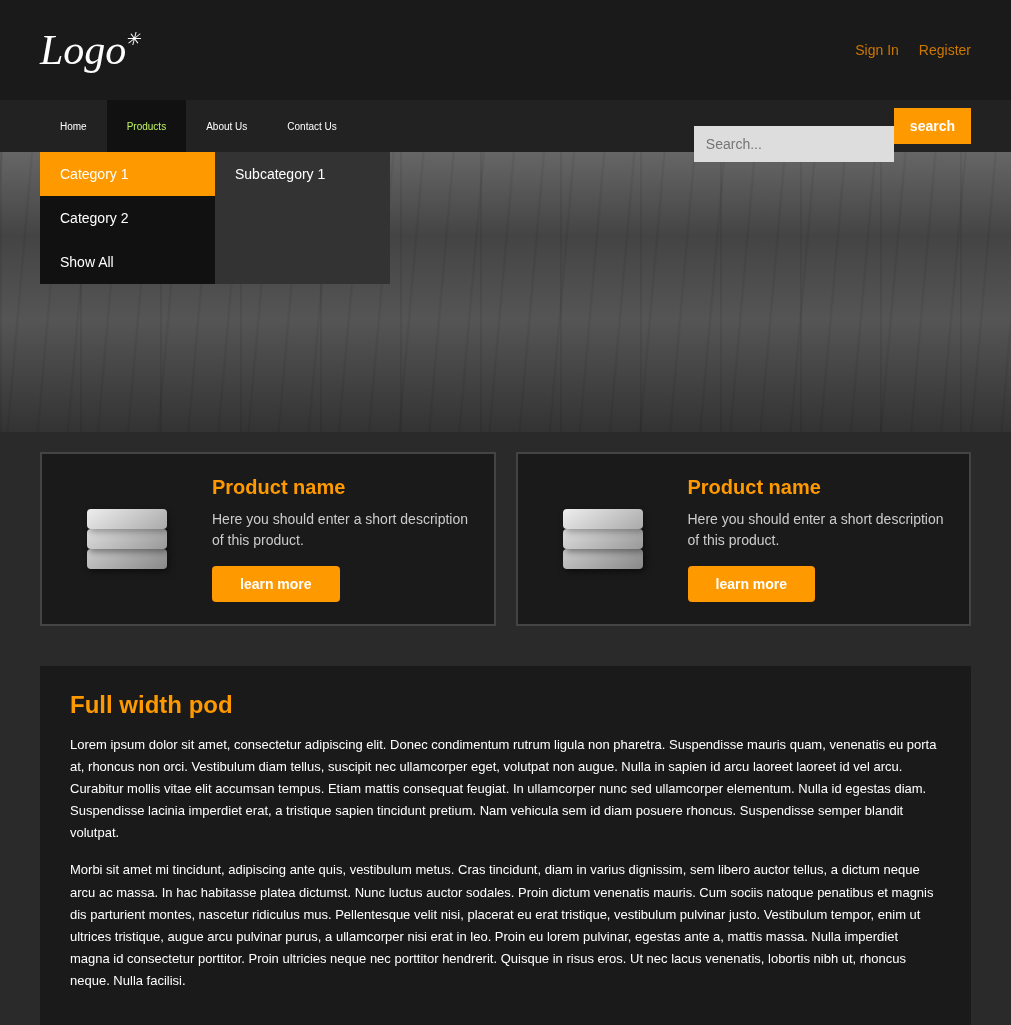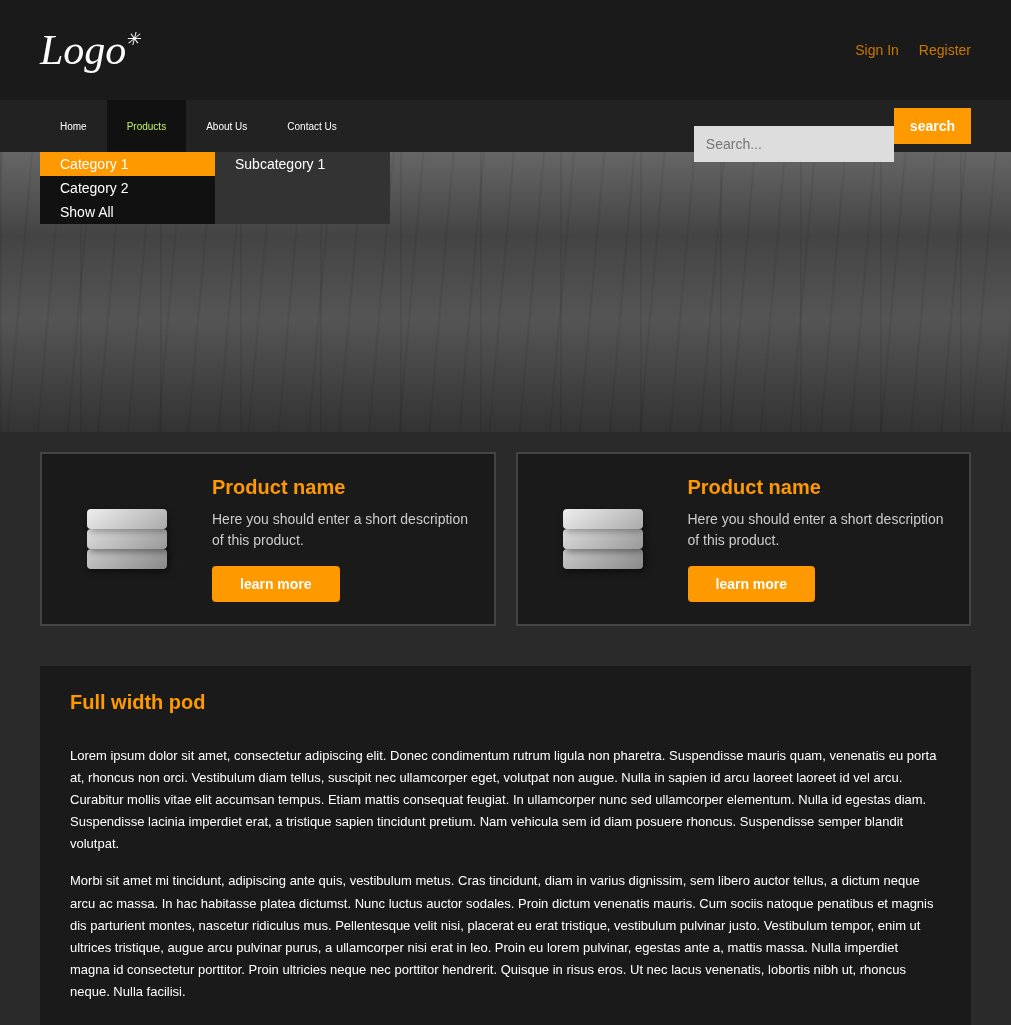--- a/index.html
+++ b/index.html
@@ -108,21 +108,21 @@
       top: 52px;
       left: 40px;
       display: flex;
       z-index: 200;
     }
     .dropdown-col {
       background: #111;
       min-width: 175px;
     }
     .dropdown-item {
-      padding: 4px 20px;
+      padding: 14px 20px;
       cursor: pointer;
       font-size: 14px;
       color: #fff;
     }
     .dropdown-item.selected {
       background: #f90;
       color: #fff;
     }
     .dropdown-sub {
       background: #333;
@@ -240,23 +240,23 @@
     }
 
     
     .full-width-pod {
       background: #1a1a1a;
       margin: 20px 40px;
       padding: 25px 30px;
     }
     .pod-title {
       color: #f90;
-      font-size: 20px;
+      font-size: 24px;
       font-weight: bold;
-      margin-bottom: 31px;
+      margin-bottom: 15px;
     }
     .pod-text {
       color: #ffffff;
       font-size: 13px;
       line-height: 1.7;
       margin-bottom: 15px;
     }
   </style>
 </head>
 <body>

